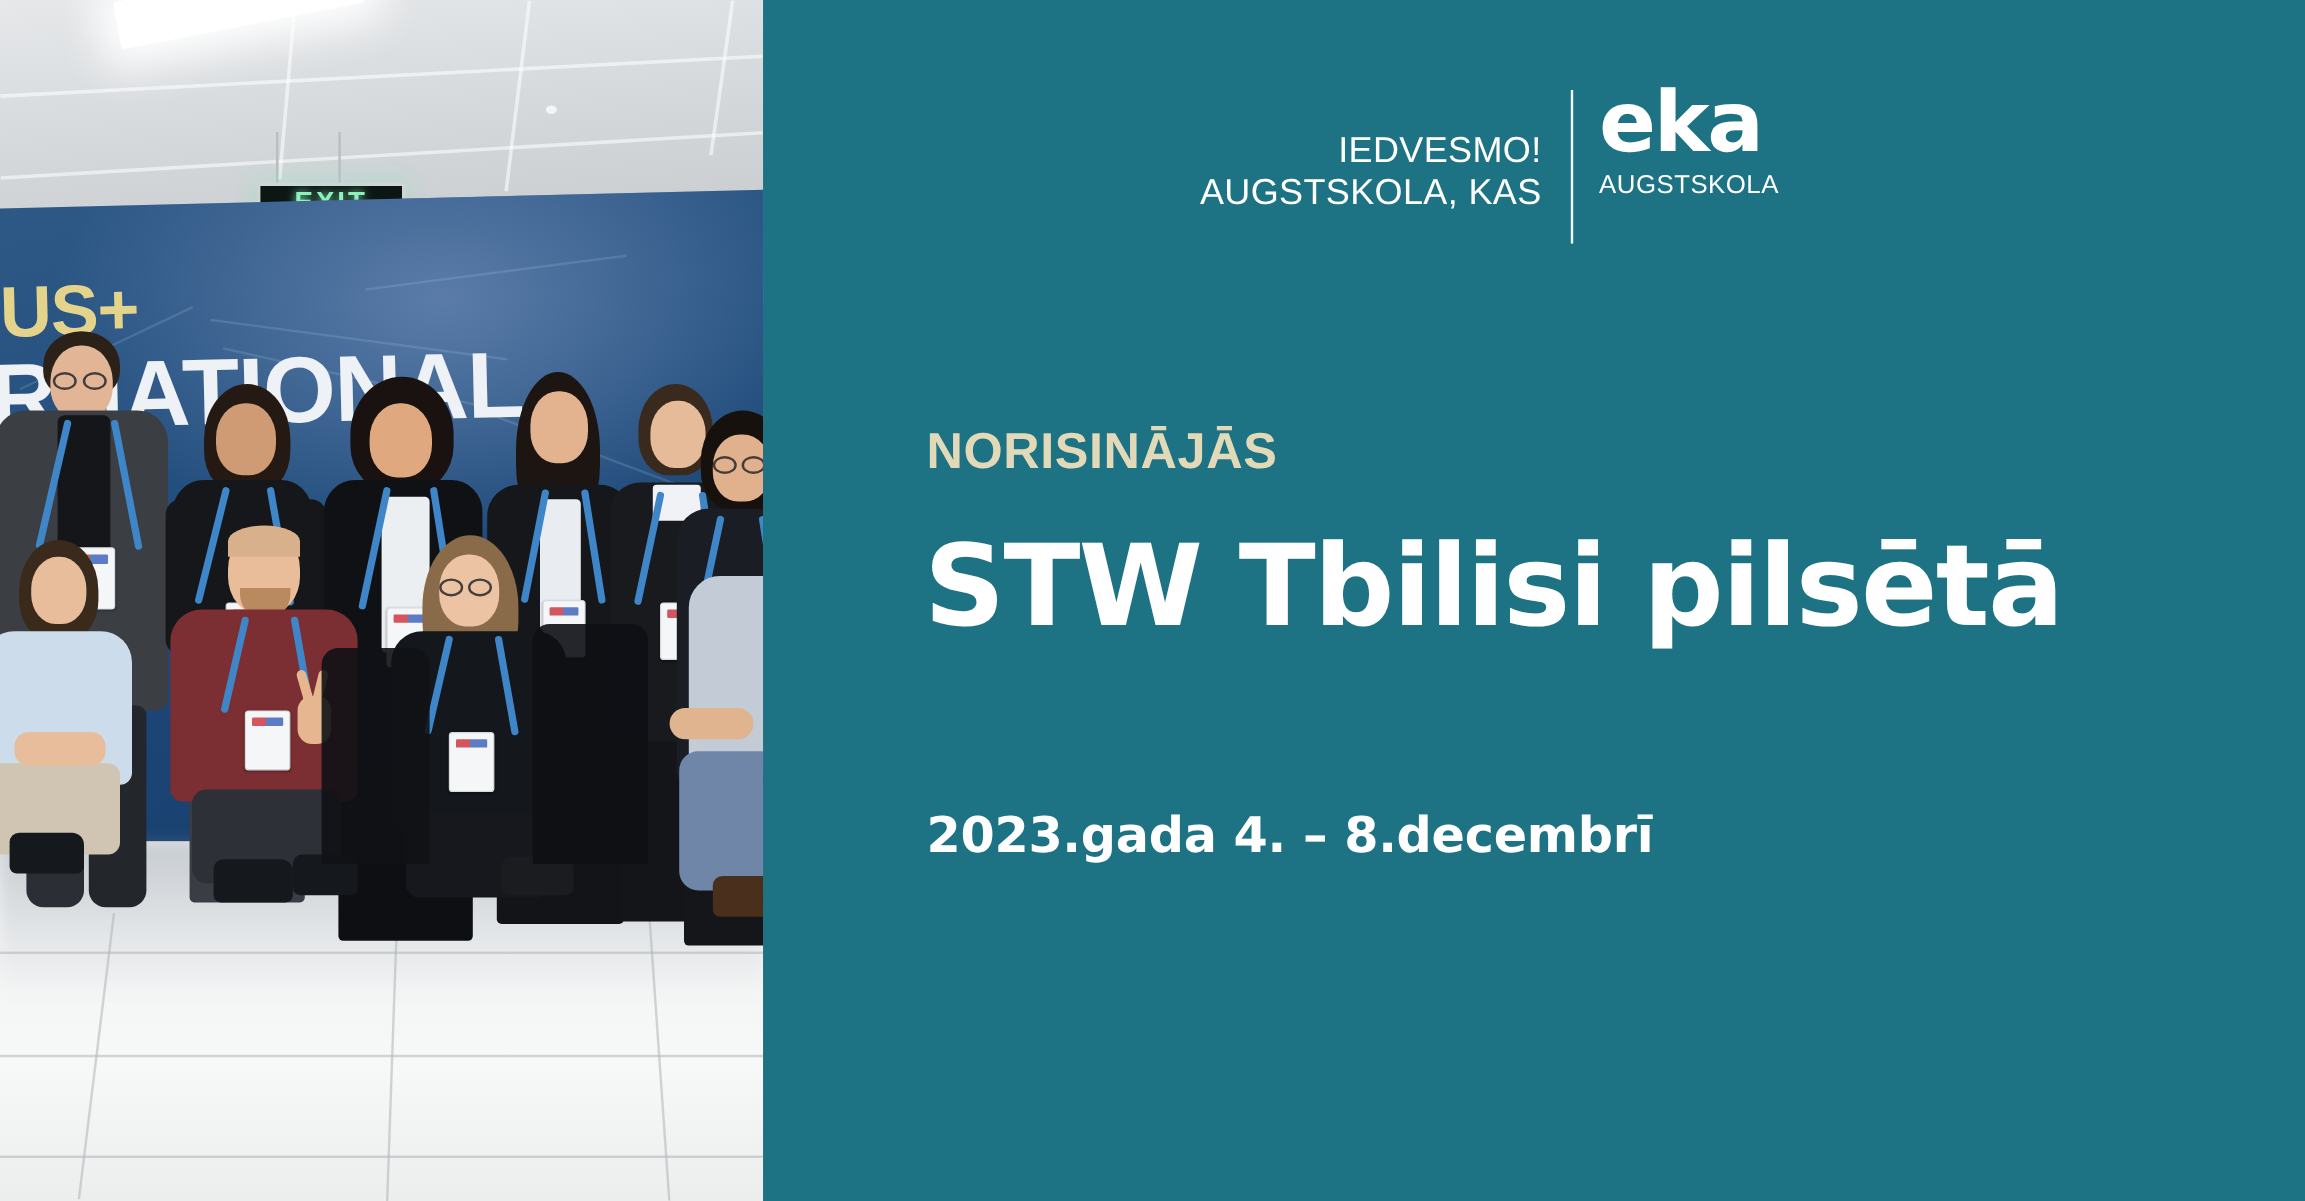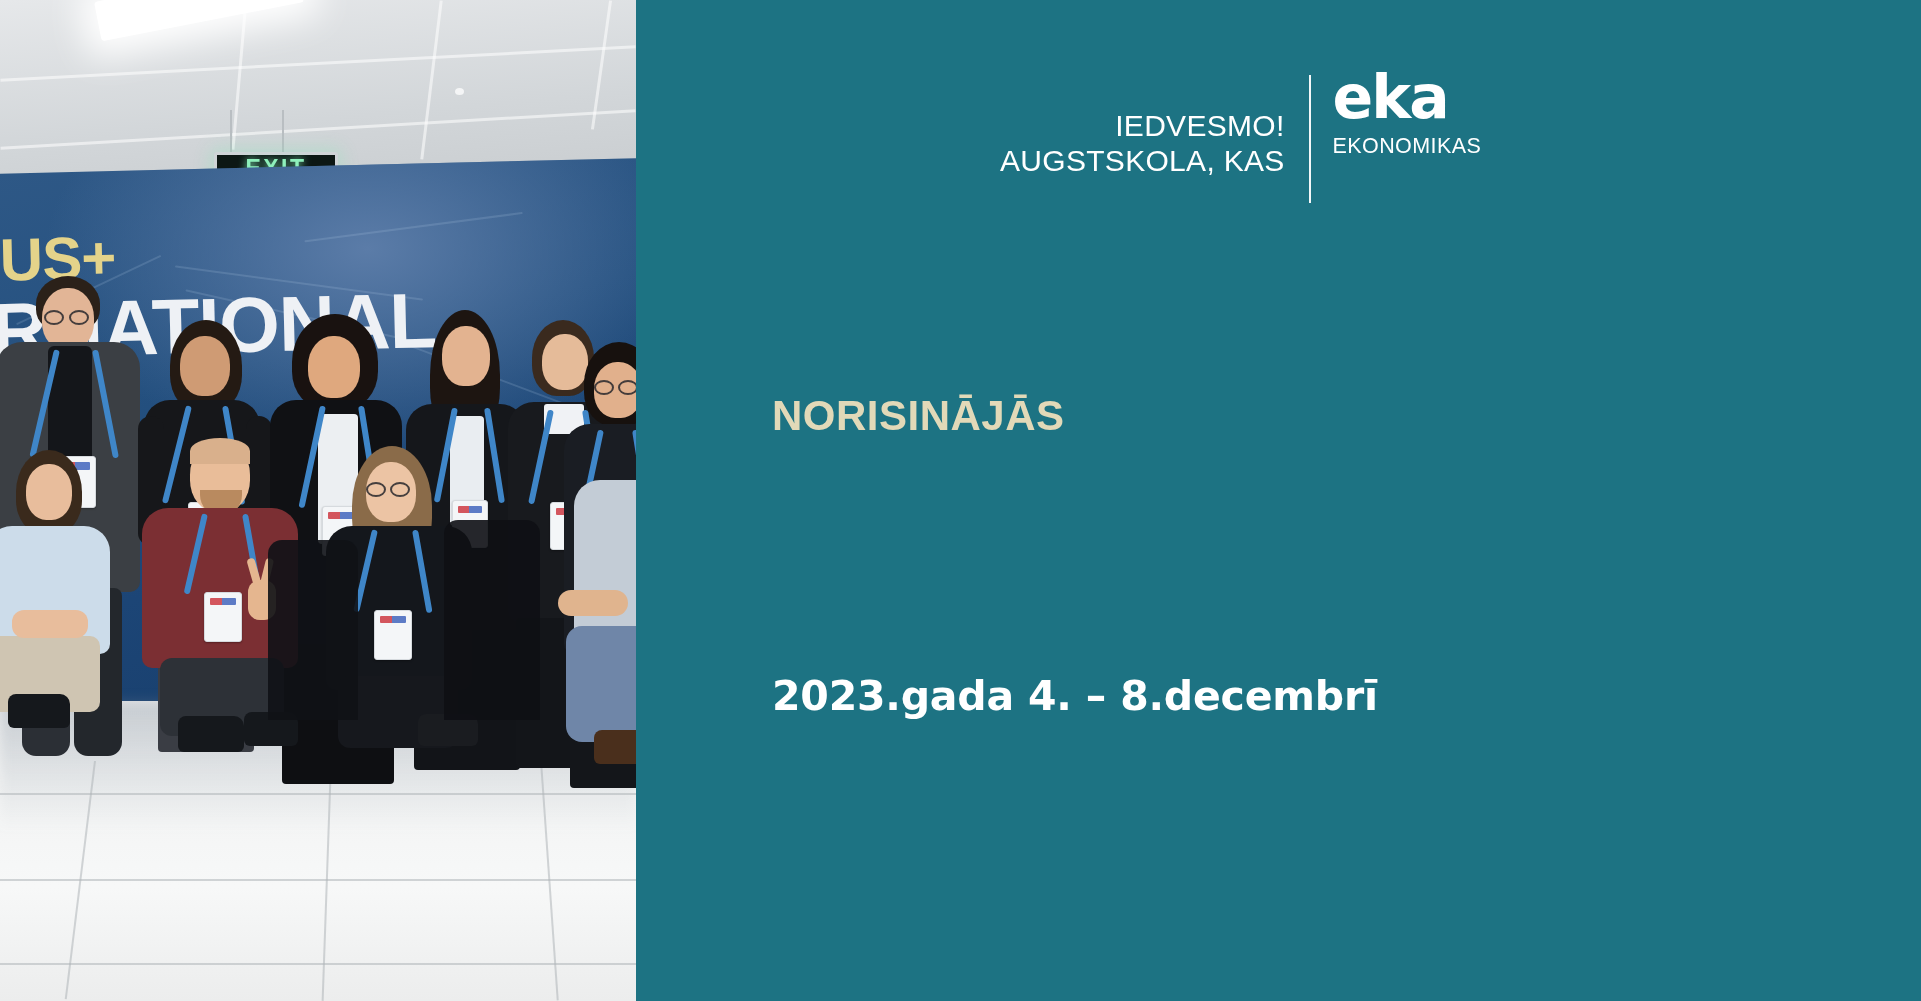--- a/index.html
+++ b/index.html
@@ -167,35 +167,34 @@
     font-size:30px; line-height:1.18; letter-spacing:.3px;
     padding-top:36px; padding-right:24px;
     font-family:"Liberation Sans", sans-serif;
   }
   .logo-divider {
     width:2px; height:128px; background:#ffffff; opacity:.95;
     margin-top:3px;
   }
   .logo-right { padding-left:22px; }
   .eka {
-    color:#ffffff; font-size:60px; font-weight:bold; line-height:.86;
+    color:#ffffff; font-size:70px; font-weight:bold; line-height:.86;
     letter-spacing:-2px; font-family:"DejaVu Sans", sans-serif;
   }
   .eka-sub {
     color:#ffffff; font-size:21.5px; line-height:1.26; letter-spacing:.4px;
     margin-top:9px; font-weight:500;
     font-family:"Liberation Sans", sans-serif;
   }
 
   
   .kicker {
     position:absolute; left:136px; top:352px;
     color:#e2d9b8; font-size:42px; font-weight:bold; letter-spacing:.5px;
     font-family:"Liberation Sans", sans-serif;
-    margin-top:40px;
   }
   .headline {
     position:absolute; left:134px; top:435px;
     color:#ffffff; font-size:94px; font-weight:bold; letter-spacing:-1.5px;
     font-family:"DejaVu Sans", sans-serif;
   }
   .dates {
     position:absolute; left:136px; top:672px;
     color:#ffffff; font-size:41px; font-weight:bold; letter-spacing:-.2px;
     font-family:"DejaVu Sans", sans-serif;
@@ -403,23 +402,24 @@
 
     <div class="logo">
       <div class="slogan">
         <div>IEDVESMO!</div>
         <div>AUGSTSKOLA, KAS</div>
       </div>
       <div class="logo-divider"></div>
       <div class="logo-right">
         <div class="eka">eka</div>
         <div class="eka-sub">
-          <div>EKONOMIKAS</div>
+          <div>AUGSTSKOLA</div>
         </div>
       </div>
     </div>
 
     <div class="kicker">NORISINĀJĀS</div>
+    <div class="headline">STW Tbilisi pilsētā</div>
     <div class="dates">2023.gada 4. – 8.decembrī</div>
 
   </div>
 
 </div>
 
 </body></html>

